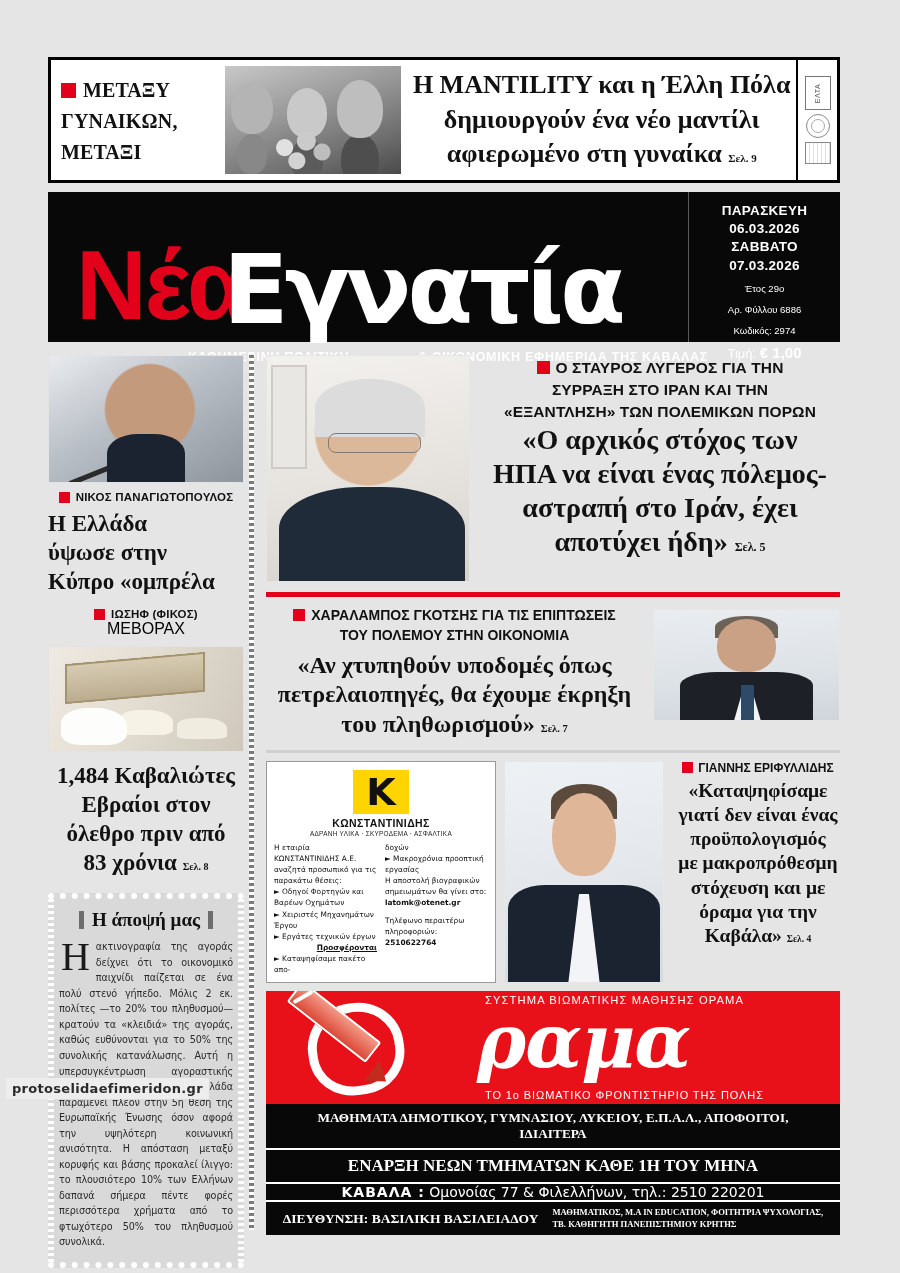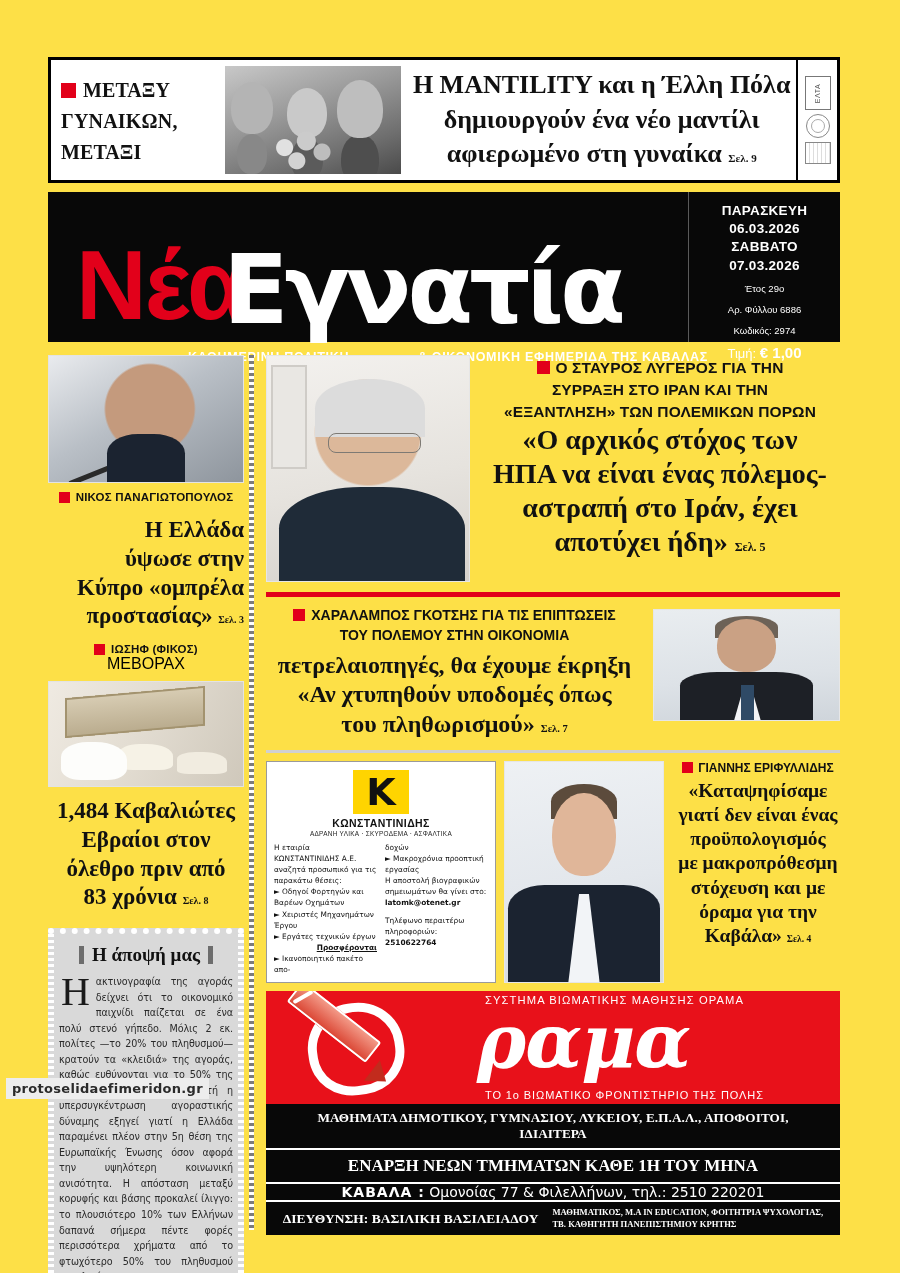--- a/index.html
+++ b/index.html
@@ -3,21 +3,21 @@
 <meta charset="utf-8">
 <style>
   * { box-sizing: border-box; margin: 0; padding: 0; }
   body {
     width: 900px; height: 1273px;
     background: #ffffff;
     font-family: "Liberation Sans", sans-serif;
     position: relative;
     overflow: hidden;
   }
-  .page { position: relative; width: 900px; height: 1273px; background: #fde047; }
+  .page { position: relative; width: 900px; height: 1273px; background: #e5e5e5; }
 
   
   .teaser-wrap {
     position: absolute; left: 48px; top: 57px; width: 792px; height: 126px;
     border: 3px solid #000; background: #fff; display: flex; align-items: stretch;
   }
   .teaser-left {
     width: 178px; padding: 8px 6px 6px 10px;
     display: flex; flex-direction: column; justify-content: center;
   }
@@ -114,21 +114,21 @@
     display: flex; align-items: center; justify-content: center; gap: 6px;
     margin-top: 8px;
   }
   .kicker .kt {
     font-size: 11.5px; font-weight: bold; color: #111; letter-spacing: .2px; white-space: nowrap;
   }
   .kicker .redsq { width: 11px; height: 11px; }
 
   .lead-left {
     font-family: "Liberation Serif", serif; font-weight: bold; font-size: 23px;
-    text-align: right; color: #111; line-height: 1.25; margin-top: 13px;
+    text-align: left; color: #111; line-height: 1.25; margin-top: 7px;
   }
   .lead-left .sel { font-size: 10px; }
 
   .ph-mevorah {
     height: 106px; margin-top: 8px;
     background:
       linear-gradient(115deg,#efeae2 0%, #e3ddd2 45%, #cfc8bb 100%);
   }
   .ph-mevorah::before {
     content:""; position:absolute; left:8%; top:10%; width:72%; height:38%;
@@ -381,24 +381,20 @@
       <div class="mic"></div>
     </div>
     <div class="kicker">
       <span class="redsq"></span>
       <span class="kt">ΝΙΚΟΣ ΠΑΝΑΓΙΩΤΟΠΟΥΛΟΣ</span>
     </div>
     <div class="lead-left">
       <div>Η Ελλάδα</div>
       <div>ύψωσε στην</div>
       <div>Κύπρο «ομπρέλα</div>
-      <div>
-        <span>προστασίας»</span>
-        <span class="sel">Σελ. 3</span>
-      </div>
     </div>
 
     <div class="kicker" style="margin-top:12px">
       <span class="redsq"></span>
       <span class="kt">ΙΩΣΗΦ (ΦΙΚΟΣ)</span>
     </div>
     <div style="text-align:center">
       <span class="kt">ΜΕΒΟΡΑΧ</span>
     </div>
 
@@ -457,22 +453,22 @@
 
     <div class="redrule"></div>
 
     <div class="story2">
       <div class="story2-text">
         <div class="kicker-main2">
           <span class="redsq"></span><span>ΧΑΡΑΛΑΜΠΟΣ ΓΚΟΤΣΗΣ ΓΙΑ ΤΙΣ ΕΠΙΠΤΩΣΕΙΣ</span>
           <div>ΤΟΥ ΠΟΛΕΜΟΥ ΣΤΗΝ ΟΙΚΟΝΟΜΙΑ</div>
         </div>
         <div class="lead-main2">
+          <div>«Αν χτυπηθούν υποδομές όπως</div>
           <div>πετρελαιοπηγές, θα έχουμε έκρηξη</div>
-          <div>«Αν χτυπηθούν υποδομές όπως</div>
           <div>
             <span>του πληθωρισμού»</span>
             <span class="sel">Σελ. 7</span>
           </div>
         </div>
       </div>
       <div class="photo ph-gkotsis">
         <div class="hair"></div>
           <div class="head"></div>
           <div class="suit"></div>
@@ -489,21 +485,21 @@
         <div class="k-logo">K</div>
         <div class="k-name">ΚΩΝΣΤΑΝΤΙΝΙΔΗΣ</div>
         <div class="k-tag">ΑΔΡΑΝΗ ΥΛΙΚΑ · ΣΚΥΡΟΔΕΜΑ · ΑΣΦΑΛΤΙΚΑ</div>
         <div class="k-cols">
           <div class="c">
             <div>Η εταιρία ΚΩΝΣΤΑΝΤΙΝΙΔΗΣ Α.Ε. αναζητά προσωπικό για τις παρακάτω θέσεις:</div>
             <div>► Οδηγοί Φορτηγών και Βαρέων Οχημάτων</div>
             <div>► Χειριστές Μηχανημάτων Έργου</div>
             <div>► Εργάτες τεχνικών έργων</div>
             <span class="k-center">Προσφέρονται</span>
-            <div>► Ικανοποιητικό πακέτο απο-</div>
+            <div>► Καταψηφίσαμε πακέτο απο-</div>
           </div>
           <div class="c">
             <div>δοχών</div>
             <div>► Μακροχρόνια προοπτική εργασίας</div>
             <div>Η αποστολή βιογραφικών σημειωμάτων θα γίνει στο:</div>
             <div class="k-mail">latomk@otenet.gr</div>
             <div style="margin-top:6px">Τηλέφωνο περαιτέρω πληροφοριών:</div>
             <div class="k-mail">2510622764</div>
           </div>
         </div>

